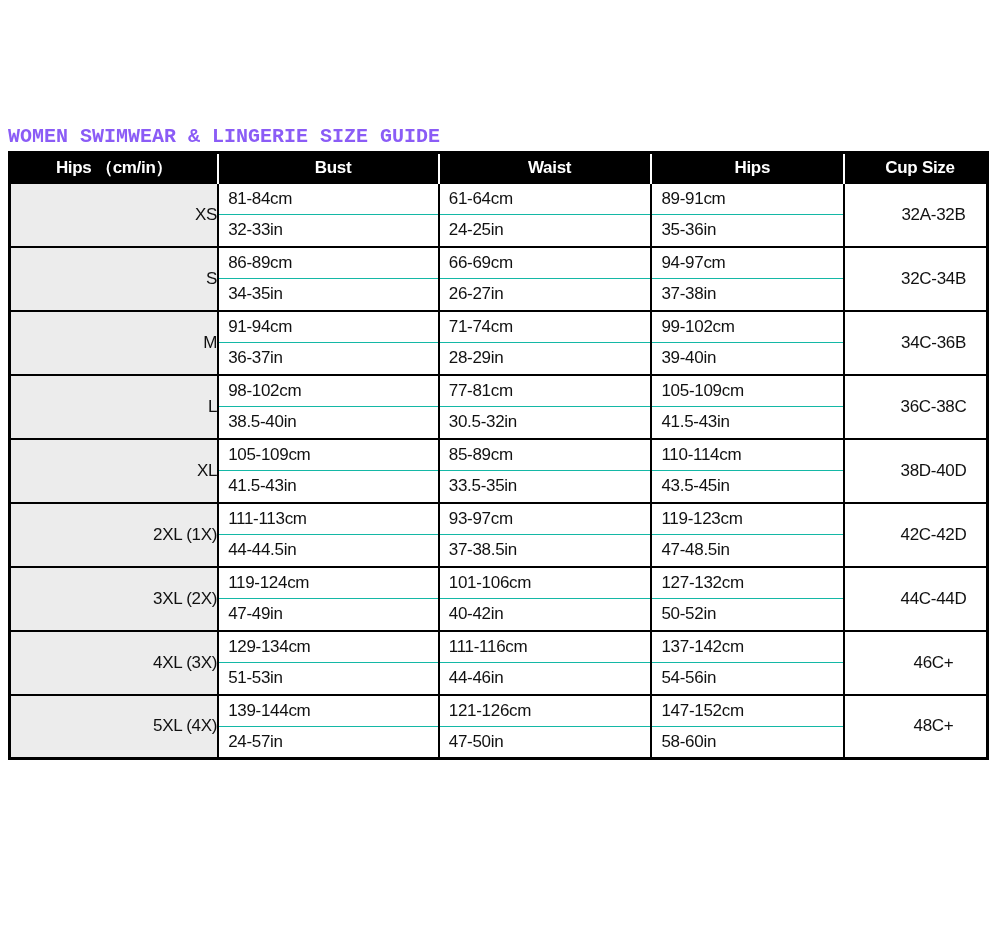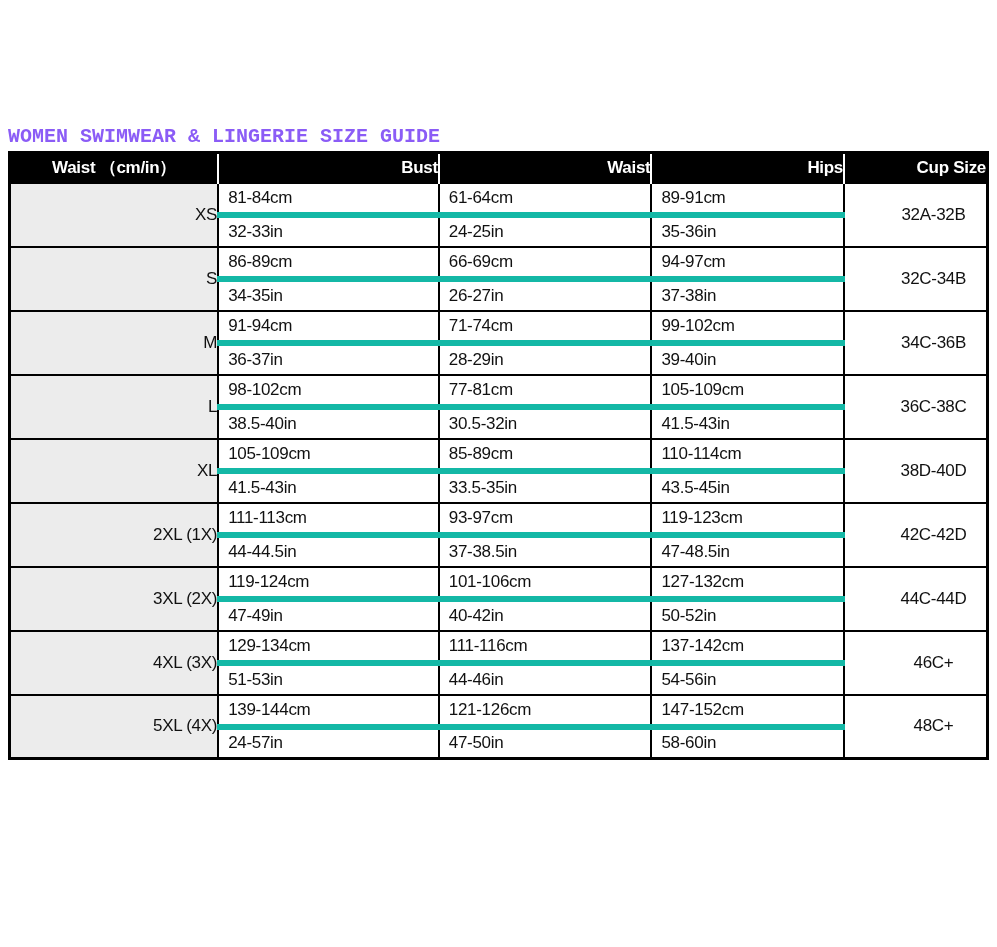--- a/index.html
+++ b/index.html
@@ -28,42 +28,42 @@
     table-layout: fixed;
     border: 3px solid #000;
     font-size: 17px;
     letter-spacing: -0.3px;
   }
   table.size-guide th {
     background: #000;
     color: #fff;
     font-weight: bold;
     height: 30px;
-    text-align: right;
+    text-align: center;
     padding-left: 9px;
     vertical-align: middle;
     white-space: nowrap;
   }
   table.size-guide th:first-child {
     text-align: center;
     padding-left: 0;
   }
   table.size-guide th + th { border-left: 2px solid #fff; }
   table.size-guide td {
     border-left: 2px solid #000;
     border-right: 2px solid #000;
     height: 32px;
     vertical-align: middle;
     background: #fff;
     white-space: nowrap;
   }
   
   table.size-guide tr.g td { border-top: 2px solid #000; }
   
-  table.size-guide tr.s td { border-top: 6px solid #14b8a6; }
+  table.size-guide tr.s td { border-top: 1px solid #14b8a6; }
   td.size-cell {
     background: #ececec !important;
     text-align: right;
     font-weight: normal;
   }
   td.cup-cell { text-align: center; padding-left: 36px; }
   td.m { padding-left: 9px; margin-top: 42px; }
 </style>
 </head>
 <body>
@@ -73,21 +73,21 @@
 <table class="size-guide">
   <colgroup>
     <col style="width:208px">
     <col style="width:220px">
     <col style="width:212px">
     <col style="width:192px">
     <col style="width:143px">
   </colgroup>
   <thead>
     <tr>
-      <th>Waist （cm/in）</th>
+      <th>Hips （cm/in）</th>
       <th>Bust</th>
       <th>Waist</th>
       <th>Hips</th>
       <th>Cup Size</th>
     </tr>
   </thead>
   <tbody>
       <tr class="g">
         <td rowspan="2" class="size-cell">XS</td>
         <td class="m">81-84cm</td>

